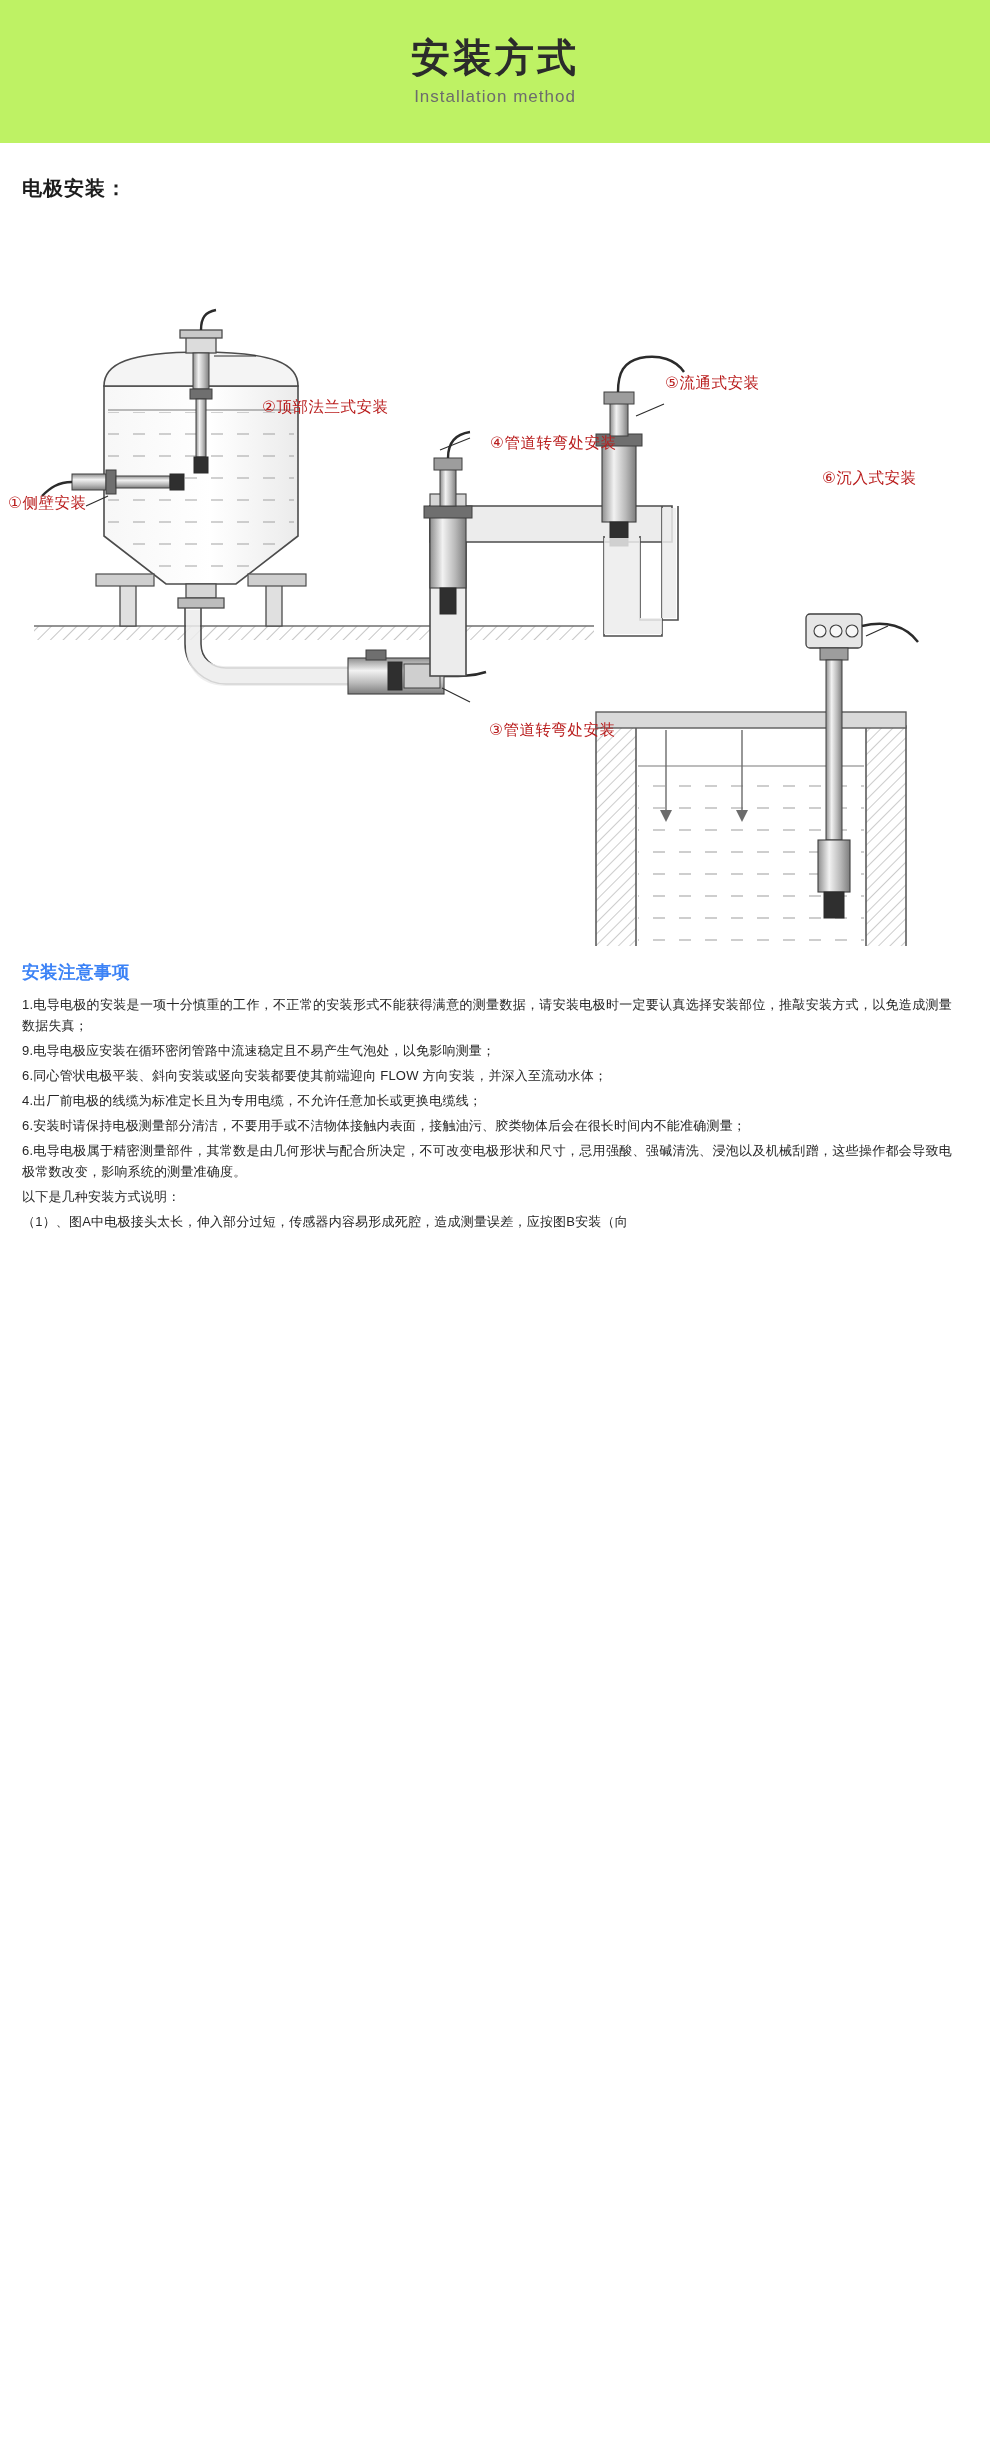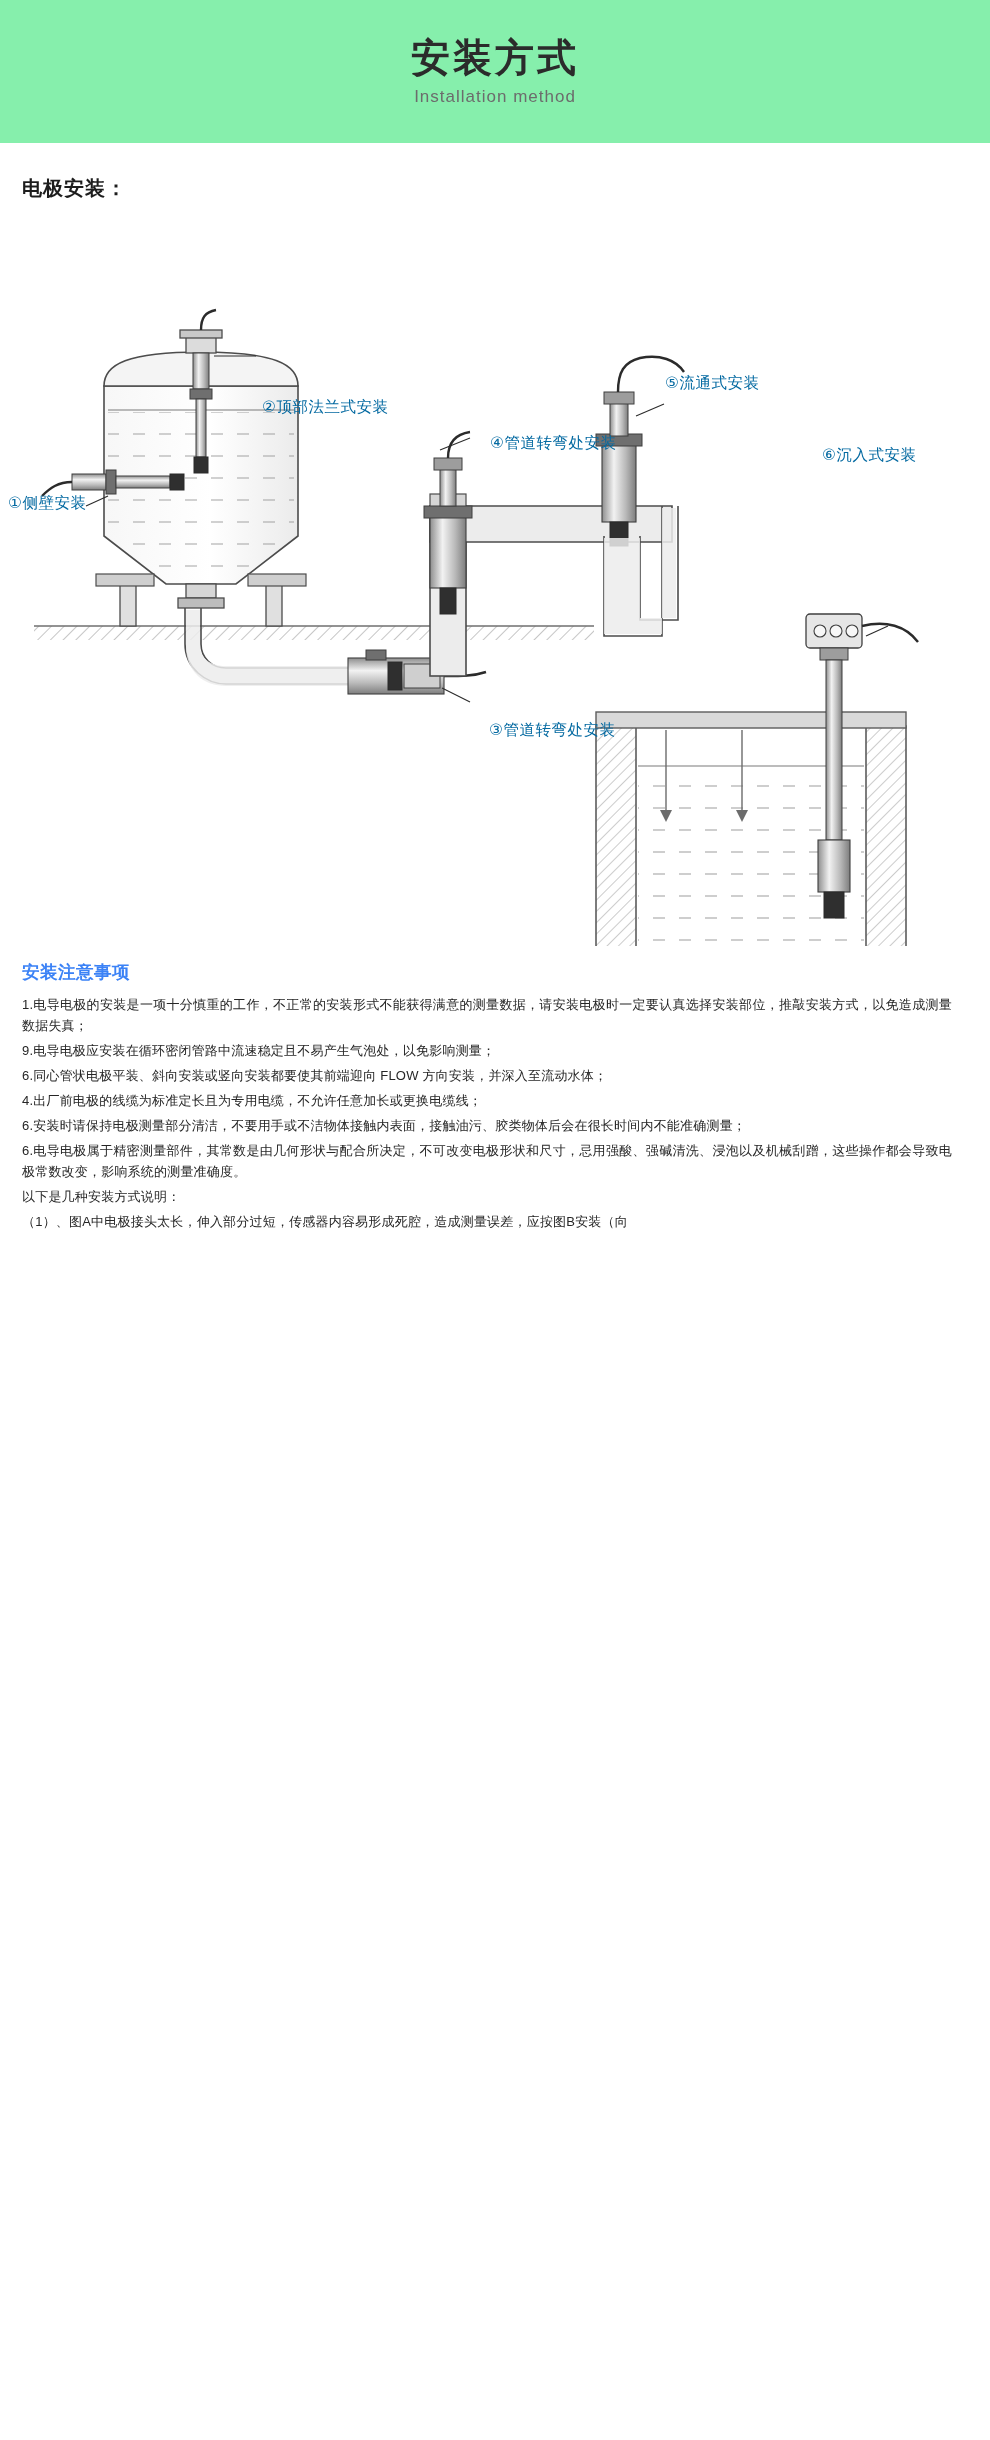--- a/index.html
+++ b/index.html
@@ -7,21 +7,21 @@
     width:990px;
     background:#ffffff;
     font-family:"Liberation Sans","DejaVu Sans",sans-serif;
     color:#231f20;
     -webkit-font-smoothing:antialiased;
   }
   .page{width:990px;height:2440px;position:relative;overflow:hidden;background:#fff;}
 
   
   .banner{
-    width:990px;height:143px;background:#86efac;
+    width:990px;height:143px;background:#bef264;
     display:flex;flex-direction:column;align-items:center;justify-content:center;
     box-sizing:border-box;
   }
   .banner-title{
     font-size:39px;font-weight:700;letter-spacing:3px;color:#2b2b2b;line-height:1.15;
   }
   .banner-sub{
     font-size:17px;color:#6c6c6c;letter-spacing:1px;margin-top:6px;font-weight:400;
   }
 
@@ -31,21 +31,21 @@
     margin:32px 0 0 22px;letter-spacing:1px;
   }
 
   
   .figure-wrap{
     position:relative;width:990px;height:740px;margin-top:4px;
   }
   .figure-wrap svg{display:block;}
 
   .lbl{
-    position:absolute;font-size:15.5px;color:#0369a1;white-space:nowrap;letter-spacing:.5px;
+    position:absolute;font-size:15.5px;color:#b91c1c;white-space:nowrap;letter-spacing:.5px;
   }
 
   
   .notes{
     margin:14px 22px 0 22px;width:946px;
   }
   .notes h3{
     font-size:17.5px;font-weight:700;margin:0 0 10px 0;color:#3b82f6;letter-spacing:.5px;
   }
   .notes p{
@@ -219,21 +219,21 @@
         <line x1="442" y1="482" x2="470" y2="496"></line>
         <line x1="866" y1="430" x2="888" y2="420"></line>
       </g>
     </svg>
 
     <div class="lbl" style="left:8px;  top:287px;">①侧壁安装</div>
     <div class="lbl" style="left:262px;top:191px;">②顶部法兰式安装</div>
     <div class="lbl" style="left:489px;top:514px;">③管道转弯处安装</div>
     <div class="lbl" style="left:490px;top:227px;">④管道转弯处安装</div>
     <div class="lbl" style="left:665px;top:167px;">⑤流通式安装</div>
-    <div class="lbl" style="left:822px;top:239px;">⑥沉入式安装</div>
+    <div class="lbl" style="left:822px;top:262px;">⑥沉入式安装</div>
   </div>
 
   <div class="notes">
     <h3>安装注意事项</h3>
     <p>1.电导电极的安装是一项十分慎重的工作，不正常的安装形式不能获得满意的测量数据，请安装电极时一定要认真选择安装部位，推敲安装方式，以免造成测量数据失真；</p>
     <p>9.电导电极应安装在循环密闭管路中流速稳定且不易产生气泡处，以免影响测量；</p>
     <p>6.同心管状电极平装、斜向安装或竖向安装都要使其前端迎向 FLOW 方向安装，并深入至流动水体；</p>
     <p>4.出厂前电极的线缆为标准定长且为专用电缆，不允许任意加长或更换电缆线；</p>
     <p>6.安装时请保持电极测量部分清洁，不要用手或不洁物体接触内表面，接触油污、胶类物体后会在很长时间内不能准确测量；</p>
     <p>6.电导电极属于精密测量部件，其常数是由几何形状与配合所决定，不可改变电极形状和尺寸，忌用强酸、强碱清洗、浸泡以及机械刮蹭，这些操作都会导致电极常数改变，影响系统的测量准确度。</p>

